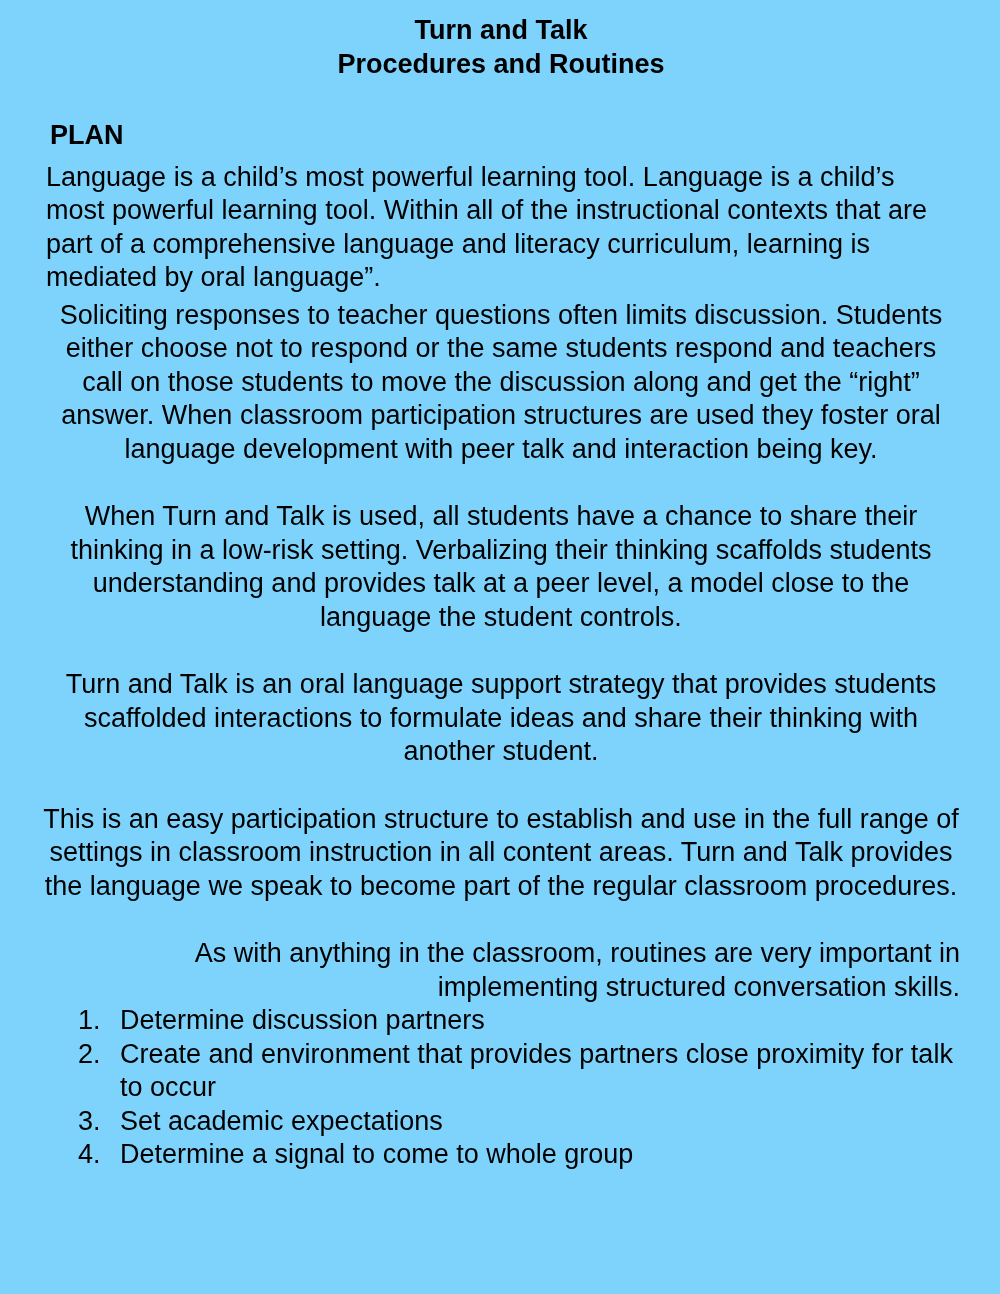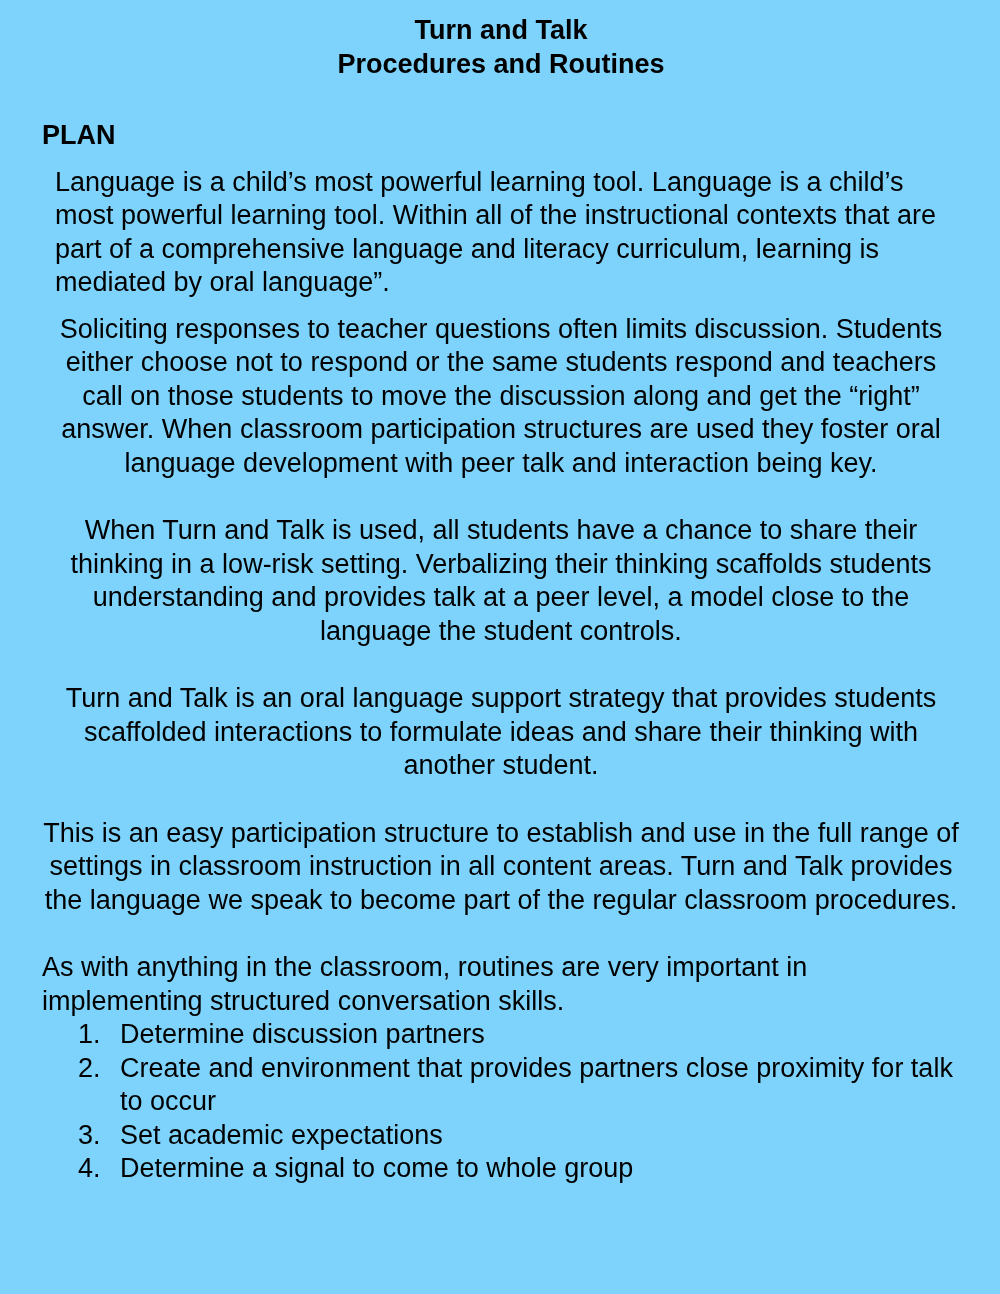--- a/index.html
+++ b/index.html
@@ -23,35 +23,36 @@
   .doc-title {
     text-align: center;
     font-weight: bold;
     margin: 0 0 38px 0;
   }
   .doc-title .title-line {
     display: block;
   }
   .section-heading {
     font-weight: bold;
-    margin: 0;
+    margin: 8px;
   }
   p.body-para {
     margin: 0 0 34px 0;
     text-align: center;
   }
   p.quote-para {
-    margin: 13px;
+    margin: 4px;
   }
   p.citation {
     margin: 0 0 34px 0;
     font-style: italic;
   }
   p.last-para {
     margin: 0;
+    text-align: right;
   }
   .routine-list {
     margin: 0;
   }
   .list-row {
     display: flex;
     align-items: flex-start;
   }
   .list-num {
     flex: 0 0 42px;

